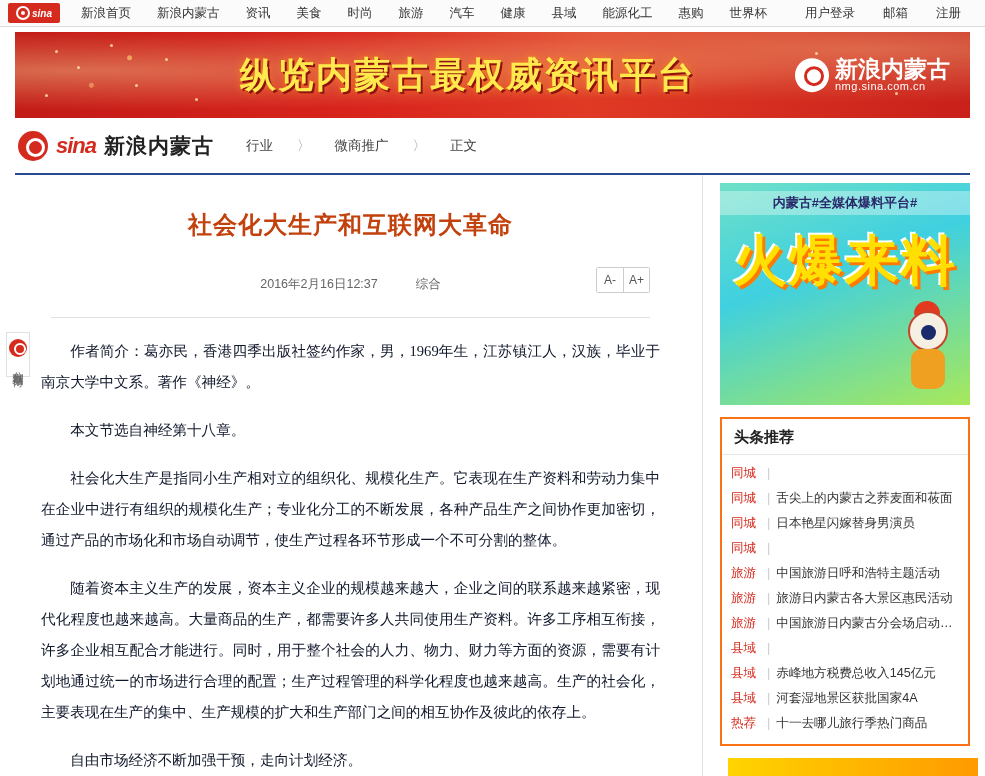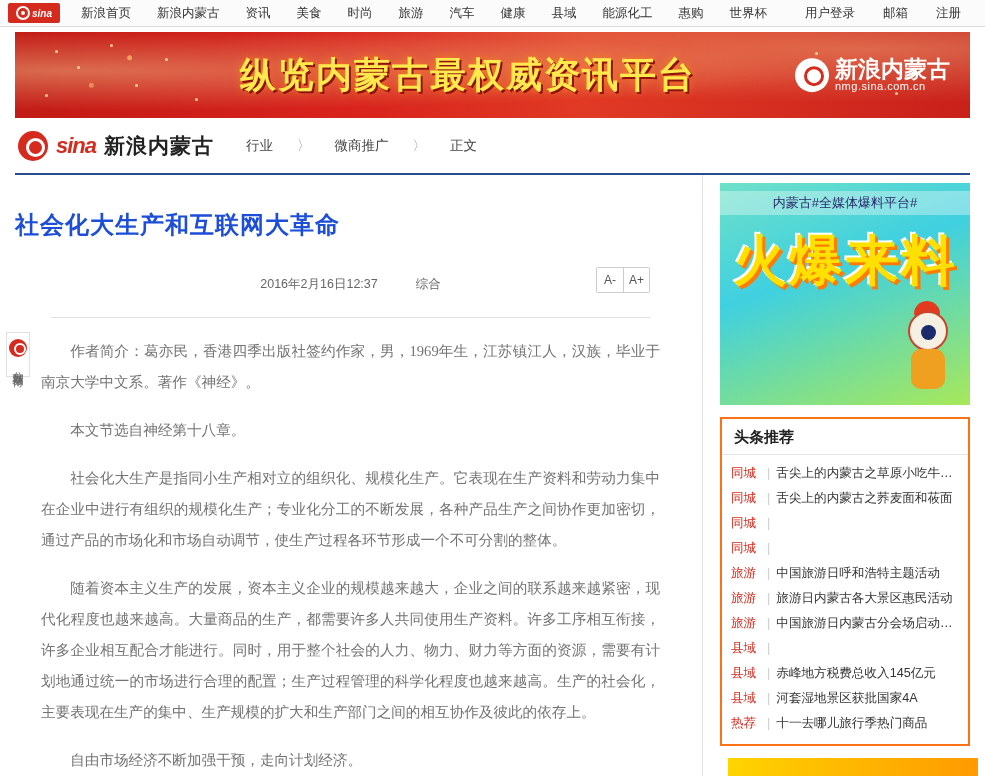--- a/index.html
+++ b/index.html
@@ -130,22 +130,22 @@
   
   .wrap {
     width: 955px; margin: 0 auto; display: flex; gap: 17px;
     border-top: 2px solid #2a4b8d; padding-top: 0;
   }
   .main {
     width: 700px; border-right: 1px solid #e3e3e3; padding-right: 16px;
     min-height: 600px;
   }
   .article-title {
-    text-align: left; font-size: 24px; font-weight: bold;
-    color: #1d4ed8; margin: 34px 0 0; letter-spacing: 1px;
+    text-align: center; font-size: 24px; font-weight: bold;
+    color: #c2410c; margin: 34px 0 0; letter-spacing: 1px;
   }
   .meta {
     position: relative; margin-top: 26px; height: 34px;
     display: flex; align-items: center; justify-content: center;
     font-size: 12.5px; color: #666; gap: 38px;
   }
   .fontsize {
     position: absolute; right: 36px; top: 0;
     display: flex; border: 1px solid #ccc; border-radius: 2px;
     overflow: hidden;
@@ -153,21 +153,21 @@
   .fontsize span {
     display: inline-block; width: 26px; height: 24px; line-height: 24px;
     text-align: center; font-size: 12px; color: #555; background: #fff;
     cursor: pointer;
   }
   .fontsize span + span { border-left: 1px solid #ccc; }
   .hr { border-top: 1px solid #e0e0e0; margin: 16px 36px 0; }
 
   .body-text { padding: 18px 26px 0 26px; }
   .body-text p {
-    font-size: 14.6px; line-height: 31px; color: #737373; margin: 0 0 17px;
+    font-size: 14.6px; line-height: 31px; color: #0f172a; margin: 0 0 17px;
     text-indent: 2em; text-align: justify;
     font-family: "Liberation Serif", "DejaVu Serif", serif;
   }
 
   
   .share-rail {
     position: absolute; left: 6px; top: 332px;
     width: 24px; border: 1px solid #e0e0e0; background: #fff;
     padding: 6px 2px 8px; text-align: center;
   }
@@ -186,21 +186,21 @@
 
   
   .side { width: 250px; }
   .ad-box {
     width: 250px; height: 222px; margin-top: 8px;
     background: linear-gradient(160deg, #6fe0c8 0%, #3fd0e0 40%, #a8e85a 100%);
     position: relative; overflow: hidden;
   }
   .ad-box .ad-top {
     position: absolute; top: 8px; left: 0; right: 0; text-align: center;
-    font-size: 13px; color: #2a2a6a; font-weight: normal;
+    font-size: 13px; color: #2a2a6a; font-weight: bold;
     background: rgba(255,255,255,.35); padding: 3px 0;
   }
   .ad-box .ad-main {
     position: absolute; top: 50px; left: 0; right: 0; text-align: center;
     font-size: 54px; font-weight: bold; color: #ffe000;
     text-shadow: 3px 3px 0 #ff7b00, -2px -2px 0 #fff;
     font-family: "Liberation Serif", serif; letter-spacing: 2px;
     line-height: 56px;
   }
   .ad-box .mascot {
@@ -344,30 +344,30 @@
       </div>
     </div>
 
     <div class="panel">
       <div class="panel-hd">头条推荐</div>
       <div class="panel-bd">
 
         <div class="rec-item">
           <span class="tag">同城</span>
           <span class="bar">|</span>
-          <a class="t" href="#">舌尖上的内蒙古之草原小吃牛肉干</a>
         </div>
         <div class="rec-item">
           <span class="tag">同城</span>
           <span class="bar">|</span>
           <a class="t" href="#">舌尖上的内蒙古之荞麦面和莜面</a>
         </div>
         <div class="rec-item">
           <span class="tag">同城</span>
           <span class="bar">|</span>
+          <a class="t" href="#">日本艳星闪嫁替身男演员</a>
         </div>
         <div class="rec-item">
           <span class="tag">同城</span>
           <span class="bar">|</span>
         </div>
         <div class="rec-item">
           <span class="tag">旅游</span>
           <span class="bar">|</span>
           <a class="t" href="#">中国旅游日呼和浩特主题活动</a>
         </div>

